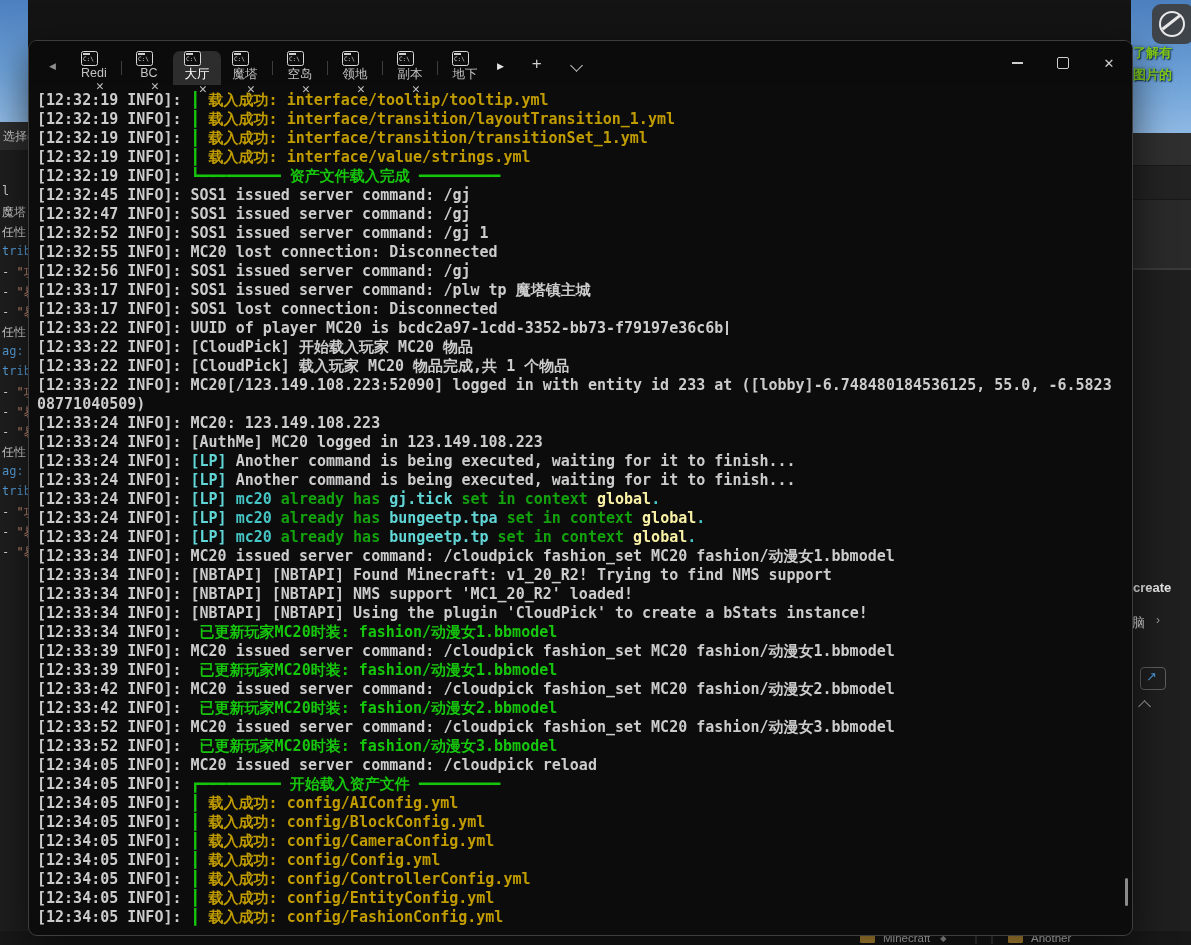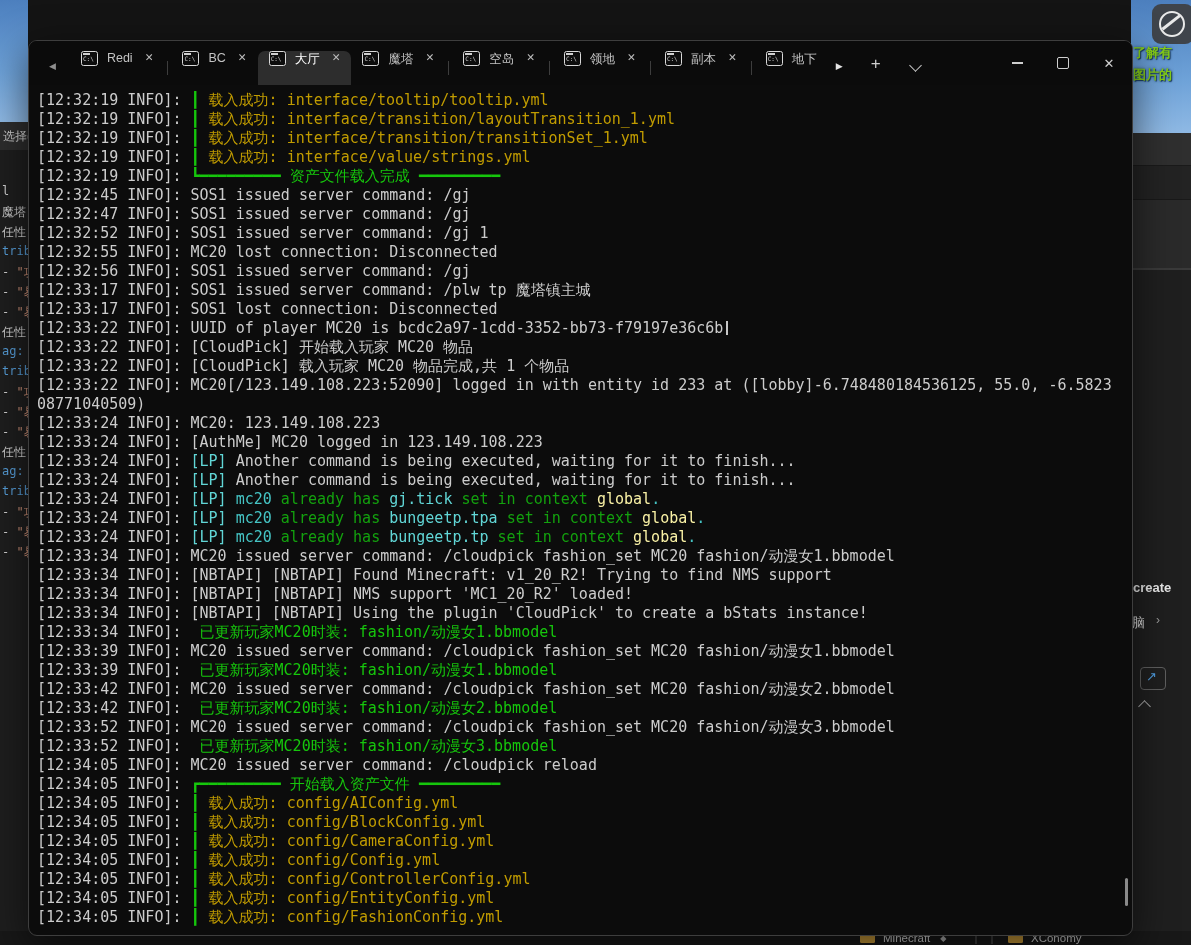--- a/index.html
+++ b/index.html
@@ -44,22 +44,22 @@
   .pin-ico{color:#b0b0b0;font-size:8px;margin-left:10px;}
   .fold-div{position:absolute;top:1px;width:1.5px;height:12px;background:#3c3c3c;}
 
   
   #terminal{position:absolute;left:28px;top:40px;width:1103px;height:894px;background:#0c0c0c;
             border:1px solid #3e3e3e;border-radius:9px;box-shadow:0 12px 40px rgba(0,0,0,.6);z-index:5;overflow:hidden;}
   #titlebar{position:absolute;left:0;top:0;right:0;height:44px;background:#0b0b0b;}
   #tab-strip{position:absolute;left:16px;top:0;height:44px;display:flex;align-items:flex-end;}
   .scroll-arrow{color:#8f8f8f;font-size:9px;margin:0 14px 14px 4px;}
   .scroll-arrow.right{color:#e4e4e4;margin:0 4px 14px 8px;}
-  .tab{height:34px;display:flex;align-items:flex-start;padding:0 11px;border-radius:7px 7px 0 0;
-       color:#c3c3c3;font-size:12.5px;white-space:nowrap;}
+  .tab{height:34px;display:flex;align-items:center;padding:0 11px;border-radius:7px 7px 0 0;
+       color:#c3c3c3;font-size:12.5px;white-space:nowrap;flex-direction:column;}
   .tab.active{background:#2d2d2d;color:#ffffff;}
   .cmd-icon{width:15px;height:13px;border:1px solid #d9d9d9;border-radius:2.5px;margin-right:9px;
             position:relative;background:#0d0d0d;flex:none;}
   .cmd-icon::before{content:"";position:absolute;left:1px;top:1px;width:7px;height:2px;background:#cfcfcf;}
   .cmd-icon::after{content:"C:\\";position:absolute;left:1px;top:4px;font-size:6px;line-height:6px;
             color:#cfcfcf;font-family:"DejaVu Sans Mono",monospace;}
   .tab-close{margin-left:12px;font-size:10.5px;color:#bdbdbd;}
   .tab-sep{width:1px;height:14px;background:#3d3d3d;margin:0 3px 10px 3px;}
   .newtab-btn{color:#d0d0d0;font-size:17px;font-weight:400;margin:0 0 11px 24px;}
   .dropdown-btn{margin:0 0 15px 30px;width:8px;height:8px;border-left:1.5px solid #c9c9c9;
@@ -67,21 +67,21 @@
   #win-controls{position:absolute;right:0;top:0;height:44px;display:flex;}
   .wc{width:46px;height:44px;display:flex;align-items:center;justify-content:center;}
   .wc-min-glyph{width:11px;height:1.5px;background:#cfcfcf;}
   .wc-max-glyph{width:10px;height:10px;border:1.2px solid #cfcfcf;border-radius:2px;}
   .wc-close-glyph{color:#cfcfcf;font-size:13px;}
 
   
   #console{position:absolute;left:8px;top:50px;right:2px;bottom:2px;overflow:hidden;
            font-family:"DejaVu Sans Mono","Liberation Mono",monospace;font-size:15px;line-height:19px;
            white-space:pre;color:#cccccc;}
-  #console .line{height:19px;}
+  #console .line{height:19px;font-weight:bold;}
   .cursor{display:inline-block;width:2px;height:14px;background:#c8c8c8;vertical-align:-2px;margin-left:3px;}
   #term-scrollbar{position:absolute;right:4px;top:837px;width:3px;height:28px;background:#8a8a8a;border-radius:2px;}
 </style>
 </head>
 <body>
 
 <div id="left-panel">
   <div id="left-sky" class="sky"></div>
   <div id="left-menu">选择(</div>
   <div id="left-code">
@@ -128,21 +128,21 @@
 </div>
 
 <div id="bottom-bar">
     <div class="fold-item" style="left: 860px;">
       <div class="folder-ico"></div>
       <span>Minecraft</span>
       <span class="pin-ico">◆</span>
     </div>
     <div class="fold-item" style="left: 1008px;">
       <div class="folder-ico"></div>
-      <span>XConomy</span>
+      <span>Another</span>
     </div>
     <div class="fold-div" style="left: 975px;"></div>
     <div class="fold-div" style="left: 991px;"></div>
   </div>
 
 <div id="terminal">
   <div id="titlebar">
     <div id="tab-strip">
       <span class="scroll-arrow">◀</span>
 

